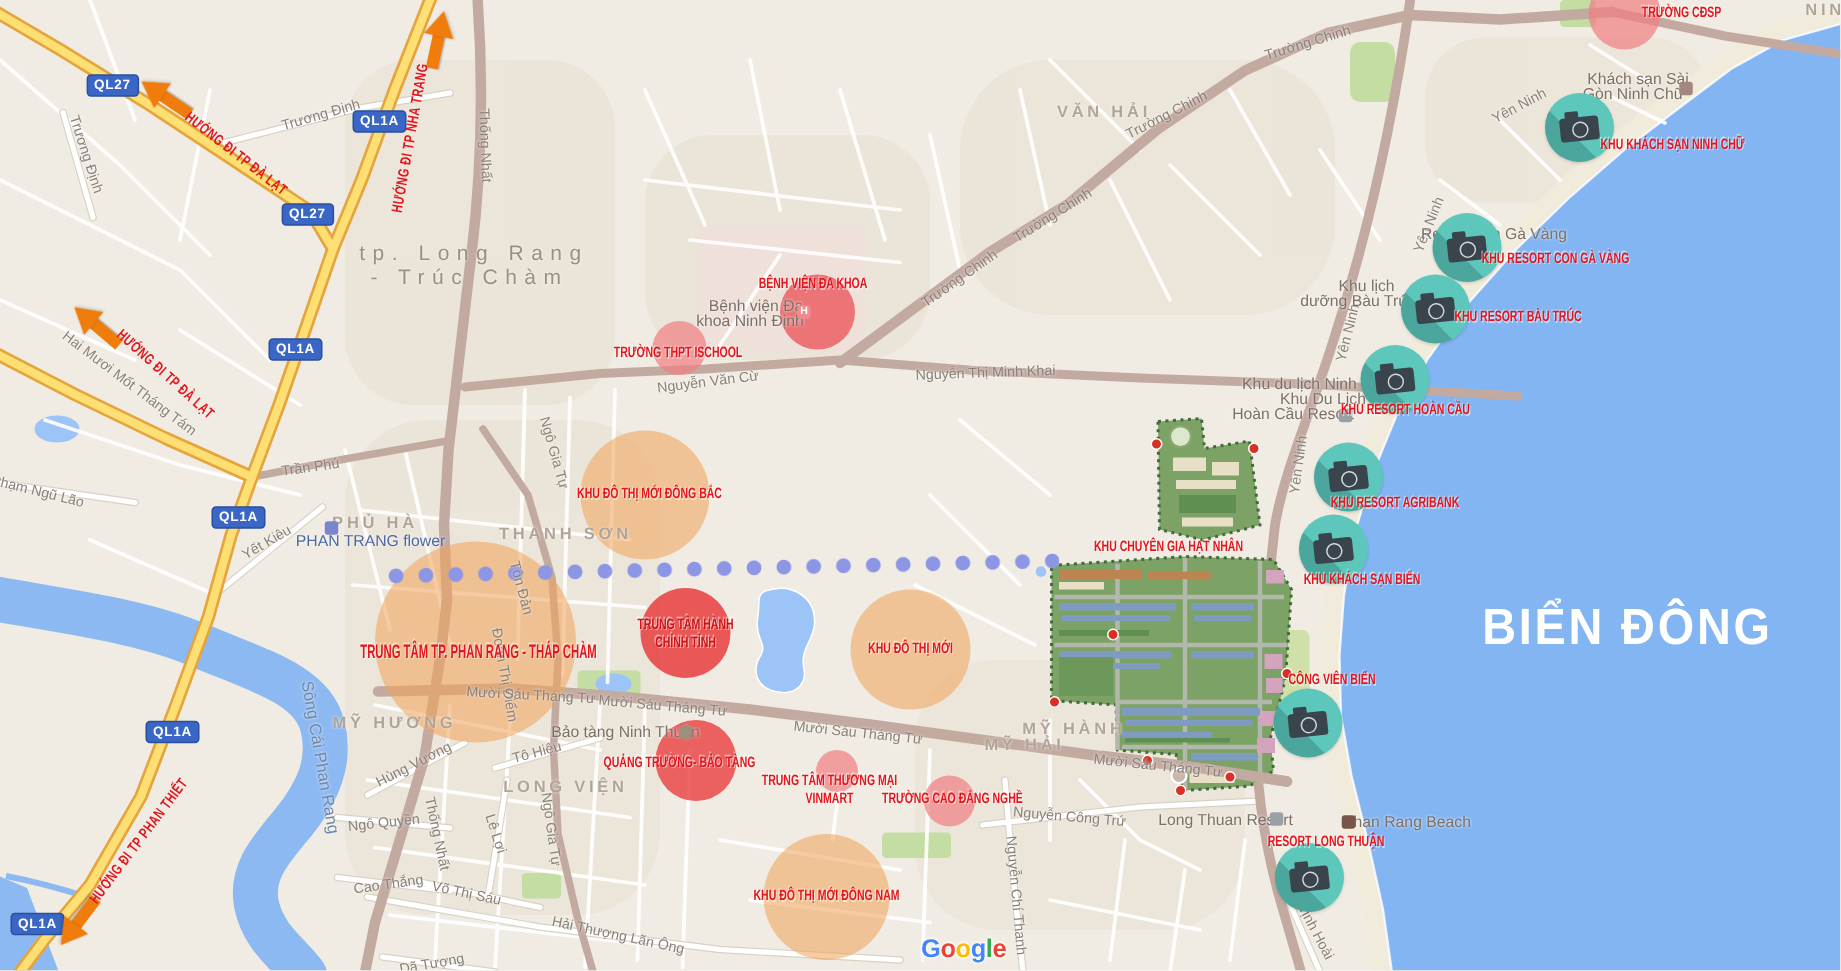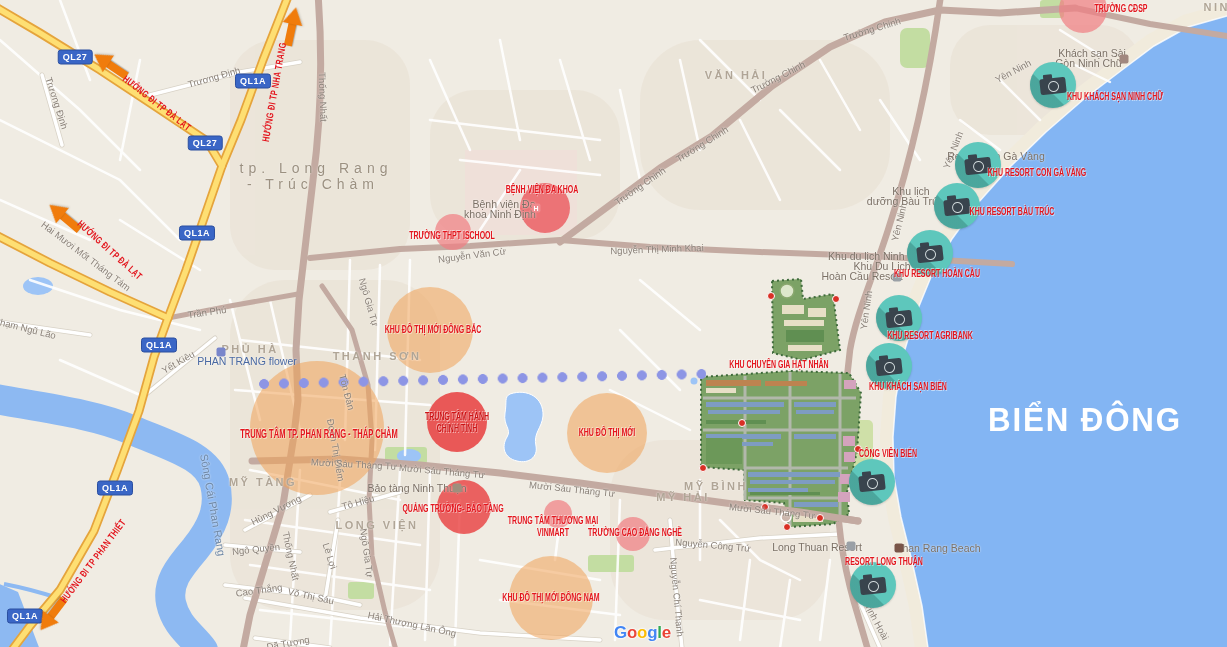--- a/index.html
+++ b/index.html
@@ -325,24 +325,24 @@
       <div class="lbl st-lbl" style="left: 866px; top: 310px; position: absolute; transform: translate(-50%, -50%) rotate(-82deg);">Yên Ninh</div>
       <div class="lbl st-lbl" style="left: 354px; top: 464px; position: absolute; transform: translate(-50%, -50%) rotate(3deg);">Mười Sáu Tháng Tư</div>
       <div class="lbl st-lbl" style="left: 442px; top: 471px; position: absolute; transform: translate(-50%, -50%) rotate(5deg);">Mười Sáu Tháng Tư</div>
       <div class="lbl st-lbl" style="left: 572px; top: 489px; position: absolute; transform: translate(-50%, -50%) rotate(6deg);">Mười Sáu Tháng Tư</div>
       <div class="lbl st-lbl" style="left: 772px; top: 511px; position: absolute; transform: translate(-50%, -50%) rotate(6deg);">Mười Sáu Tháng Tư</div>
       <div class="lbl st-lbl" style="left: 213px; top: 505px; position: absolute; color: rgb(111, 136, 166); font-size: 11px; transform: translate(-50%, -50%) rotate(80deg);">Sông Cái Phan Rang</div>
     </div>
   <div>
       <div class="lbl area-lbl" style="left: 250px; top: 349px; position: absolute;">PHỦ HÀ</div>
       <div class="lbl area-lbl" style="left: 353px; top: 356px; position: absolute; margin-left: 24px;">THANH SƠN</div>
-      <div class="lbl area-lbl" style="left: 263px; top: 482px; position: absolute;">MỸ TÀNG</div>
+      <div class="lbl area-lbl" style="left: 263px; top: 482px; position: absolute;">MỸ HƯƠNG</div>
       <div class="lbl area-lbl" style="left: 377px; top: 525px; position: absolute;">LONG VIỆN</div>
       <div class="lbl area-lbl" style="left: 683px; top: 497px; position: absolute;">MỸ HẢI</div>
-      <div class="lbl area-lbl" style="left: 716px; top: 486px; position: absolute;">MỸ BÌNH</div>
+      <div class="lbl area-lbl" style="left: 716px; top: 486px; position: absolute;">MỸ HÀNH</div>
       <div class="lbl area-lbl" style="left: 736px; top: 75px; position: absolute;">VĂN HẢI</div>
       <div class="lbl area-lbl" style="left: 1222px; top: 7px; position: absolute;">NINH</div>
     </div>
   <div>
       <div class="lbl poi-lbl" style="left: 504px; top: 204px; position: absolute;">Bệnh viện Đa</div>
       <div class="lbl poi-lbl" style="left: 500px; top: 214px; position: absolute;">khoa Ninh Định</div>
       <div class="lbl poi-lbl" style="left: 1092px; top: 53px; position: absolute;">Khách sạn Sài</div>
       <div class="lbl poi-lbl" style="left: 1089px; top: 63px; position: absolute;">Gòn Ninh Chữ</div>
       <div class="lbl poi-lbl" style="left: 996px; top: 156px; position: absolute;">Resort Con Gà Vàng</div>
       <div class="lbl poi-lbl" style="left: 911px; top: 191px; position: absolute;">Khu lịch</div>

